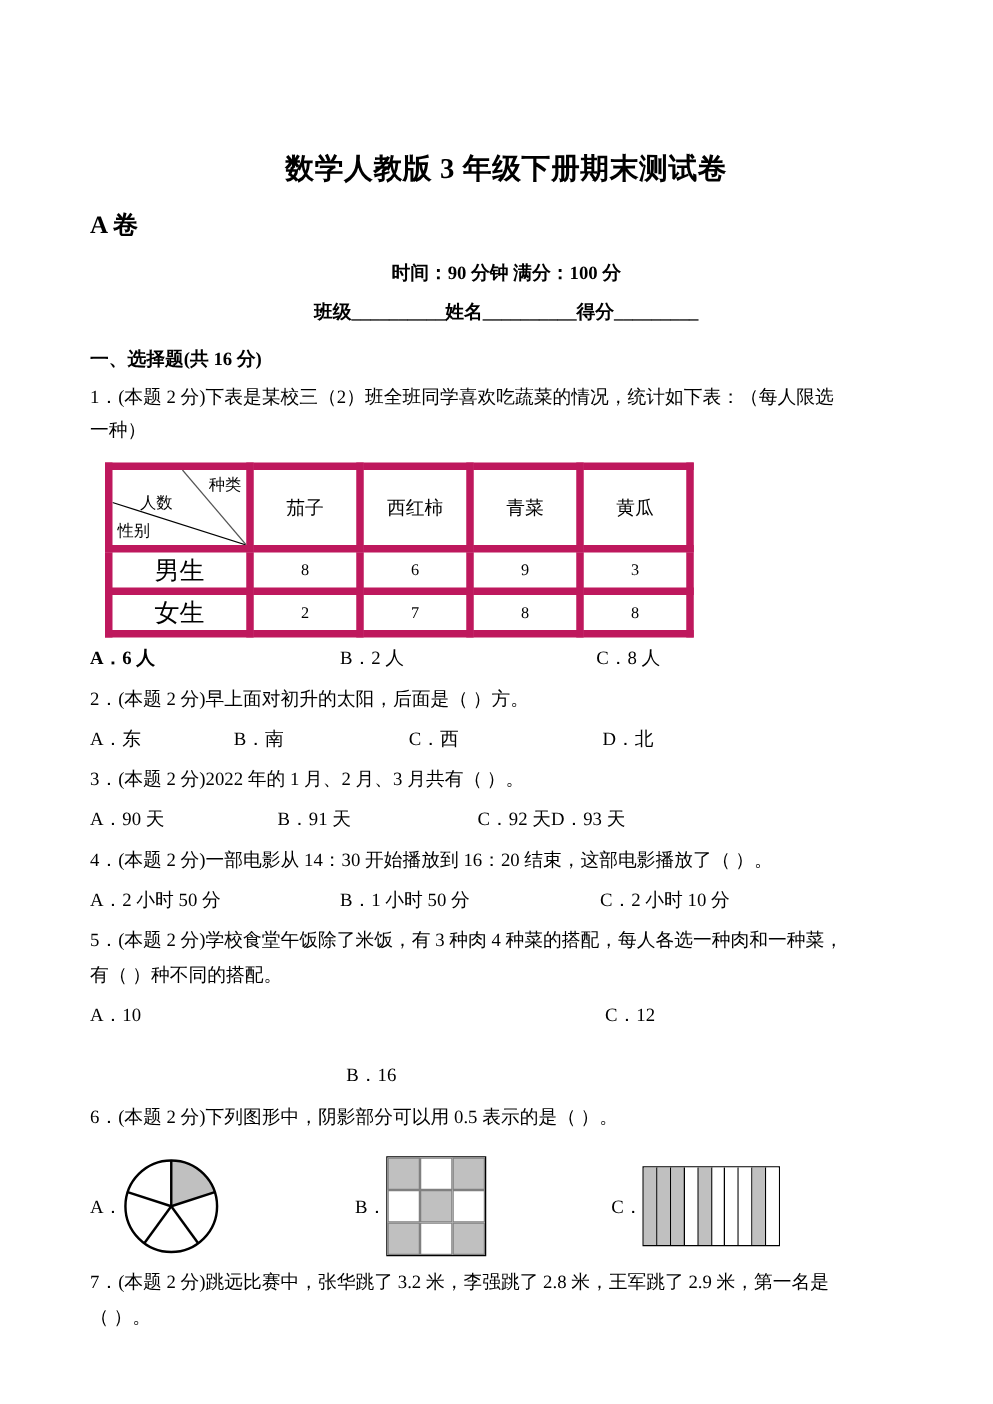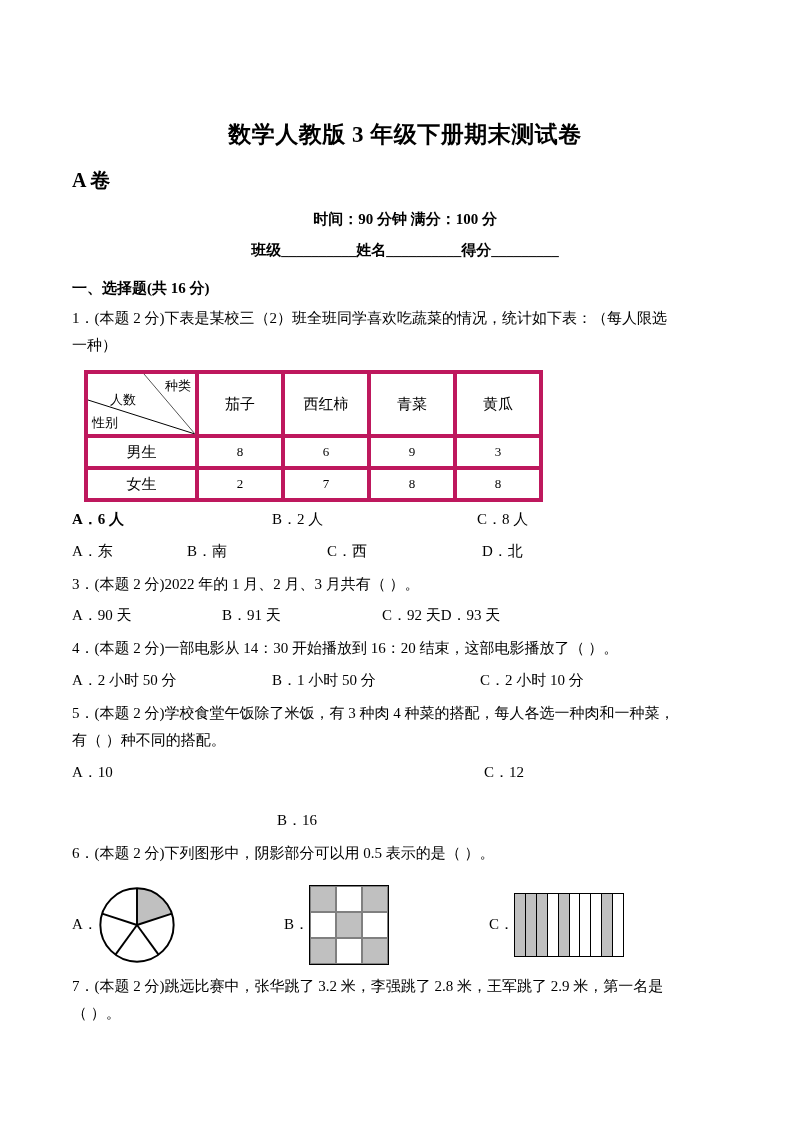--- a/index.html
+++ b/index.html
@@ -93,39 +93,39 @@
   .opts-3d .opt:nth-child(1) { width: 205px; }
   .opts-3d .opt:nth-child(2) { width: 207px; margin-top: 48px; }
 
   
   .stat-table {
     border-collapse: collapse;
     margin: 10px 0 0 12px;
     table-layout: fixed;
   }
   .stat-table td {
-    border: 4px solid #be185d;
+    border: 6px solid #be185d;
     text-align: center;
     font-size: 14px;
     height: 26px;
     padding: 0;
   }
   .stat-table td.head-cell {
     width: 107px;
     height: 60px;
     position: relative;
     padding: 0;
   }
   .stat-table td.col-head {
     width: 82px;
     height: 60px;
     font-size: 15px;
   }
   .stat-table td.row-head {
-    font-size: 15px;
+    font-size: 20px;
     height: 28px;
   }
   .stat-table td.num {
     font-size: 13px;
     height: 28px;
   }
   .diag-svg {
     position: absolute;
     left: 0;
     top: 0;
@@ -239,20 +239,21 @@
     </tr>
   </tbody>
     </table>
 
   <div class="opt-row opts-3a">
     <span class="opt">A．6 人</span>
     <span class="opt">B．2 人</span>
     <span class="opt">C．8 人</span>
   </div>
 
+  <div class="q-text">2．(本题 2 分)早上面对初升的太阳，后面是（    ）方。</div>
   <div class="opt-row opts-4">
     <span class="opt">A．东</span>
     <span class="opt">B．南</span>
     <span class="opt">C．西</span>
     <span class="opt">D．北</span>
   </div>
 
   <div class="q-text">3．(本题 2 分)2022 年的 1 月、2 月、3 月共有（    ）。</div>
   <div class="opt-row opts-3b">
     <span class="opt">A．90 天</span>

